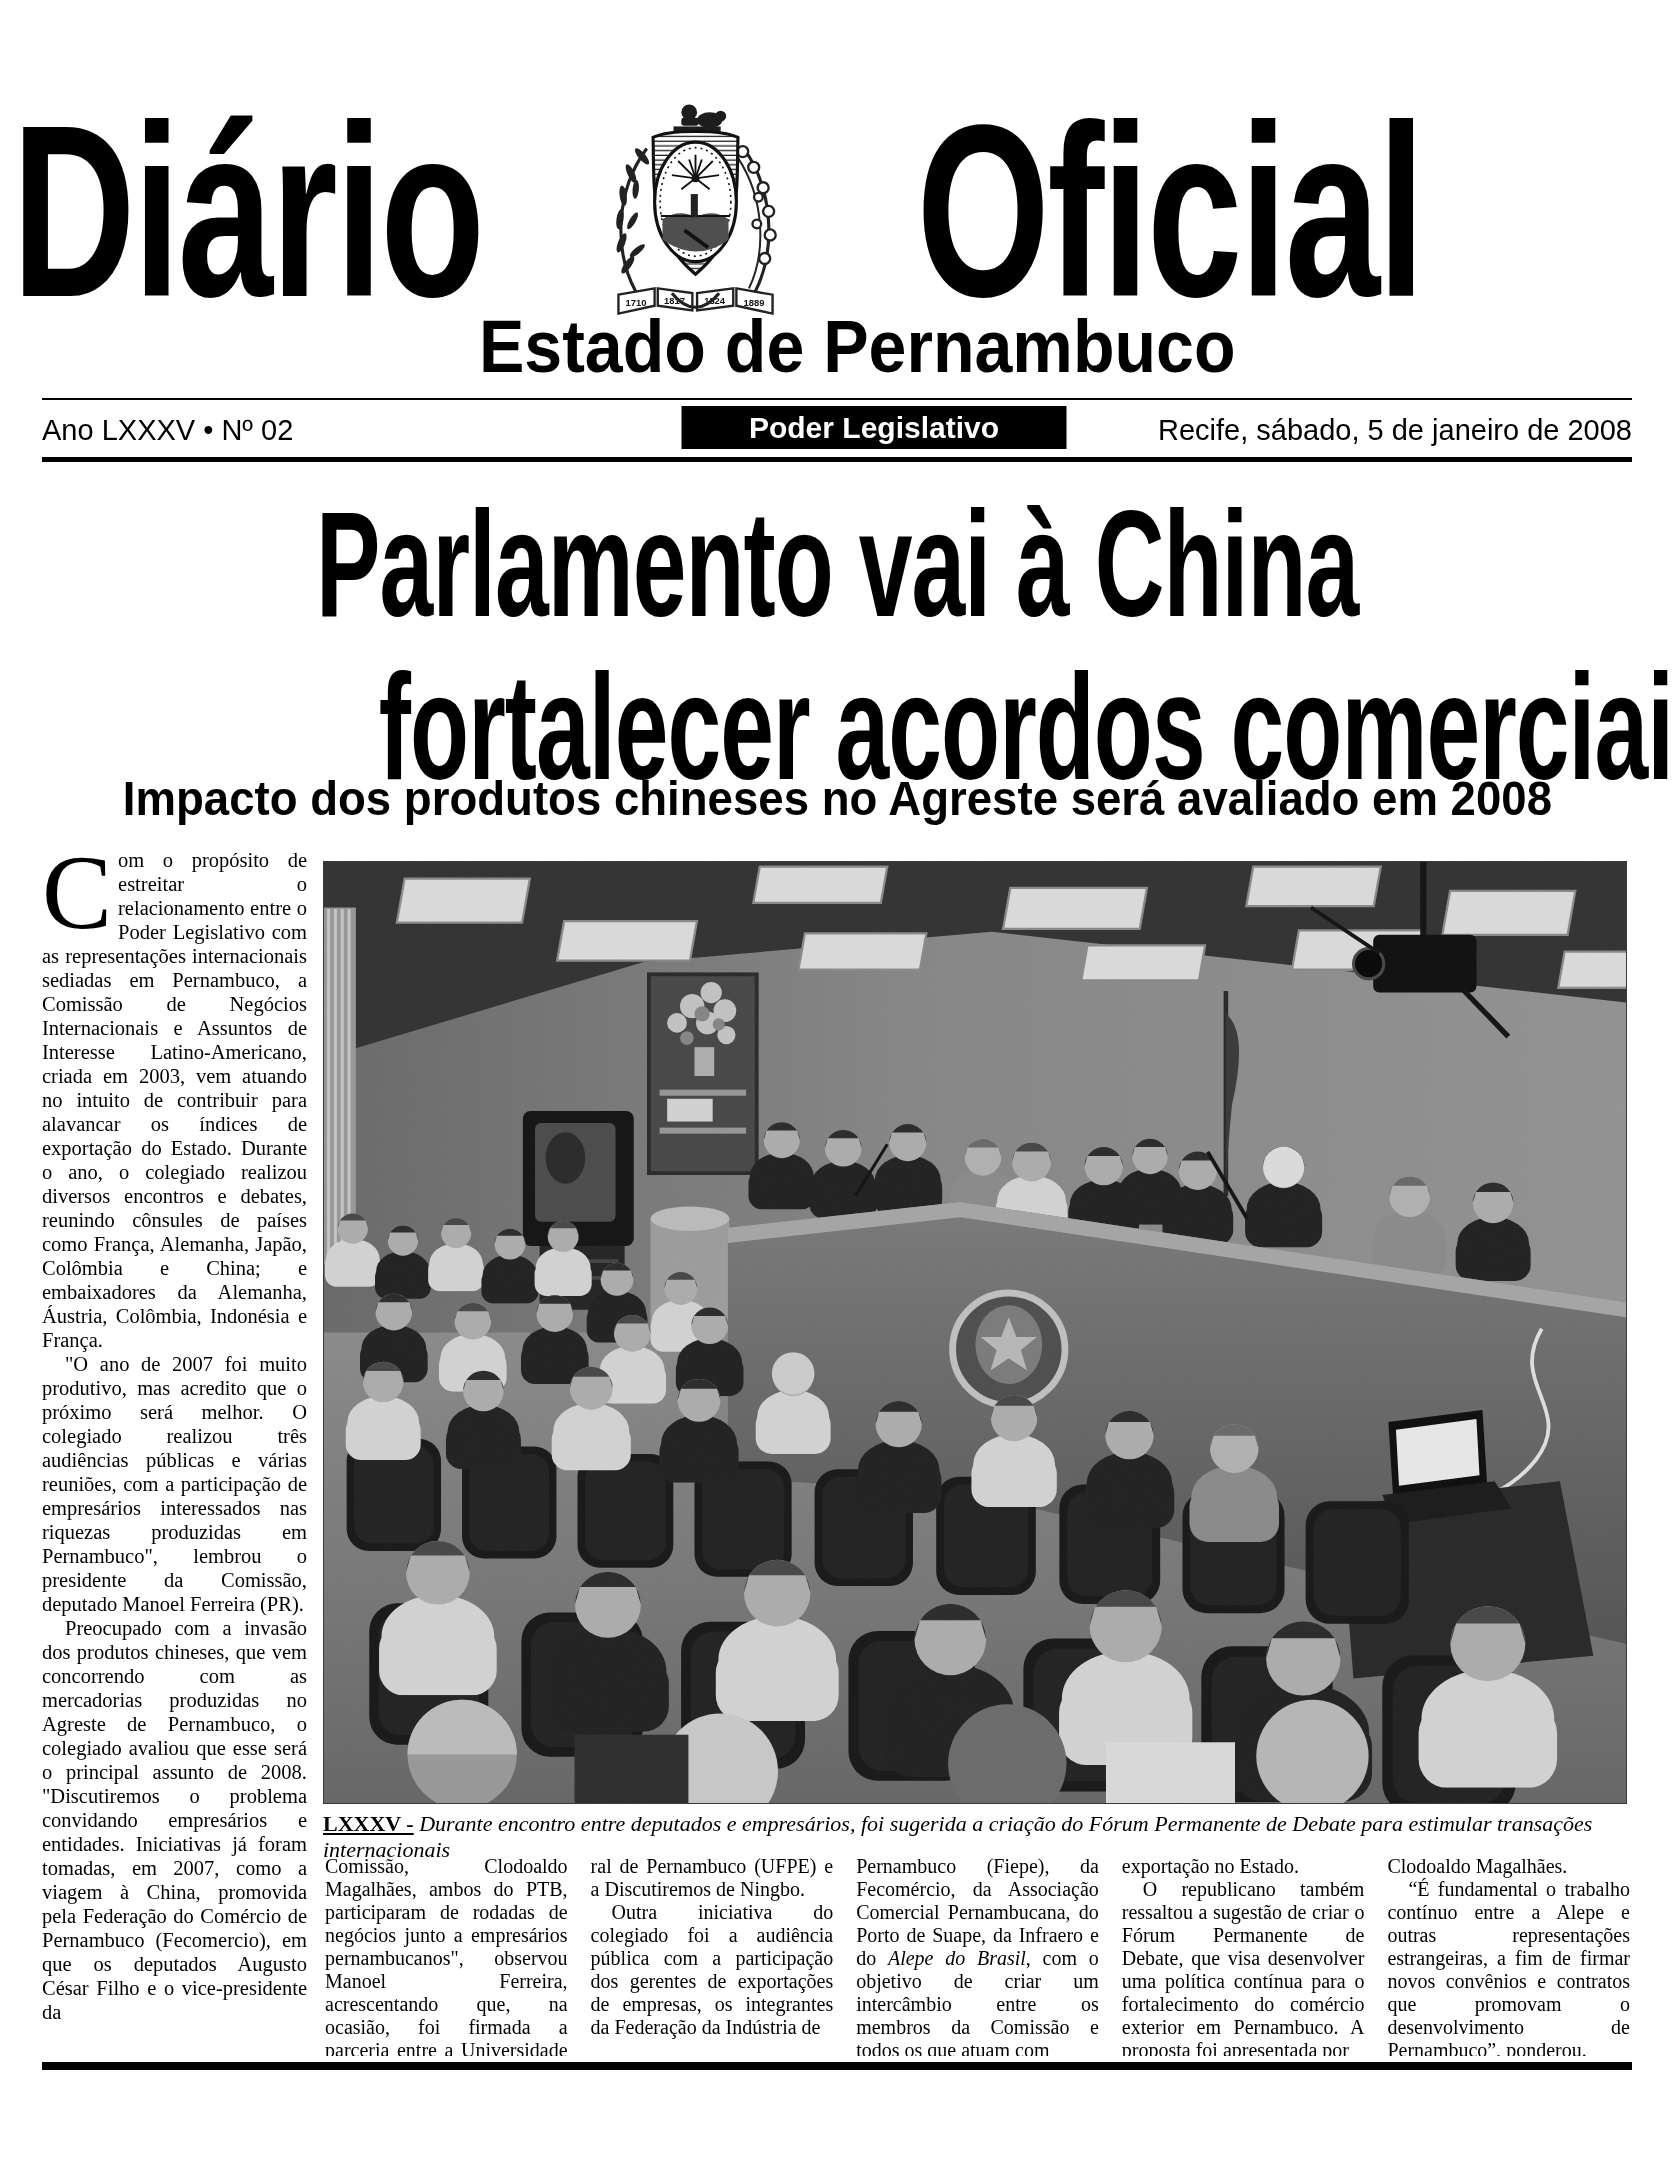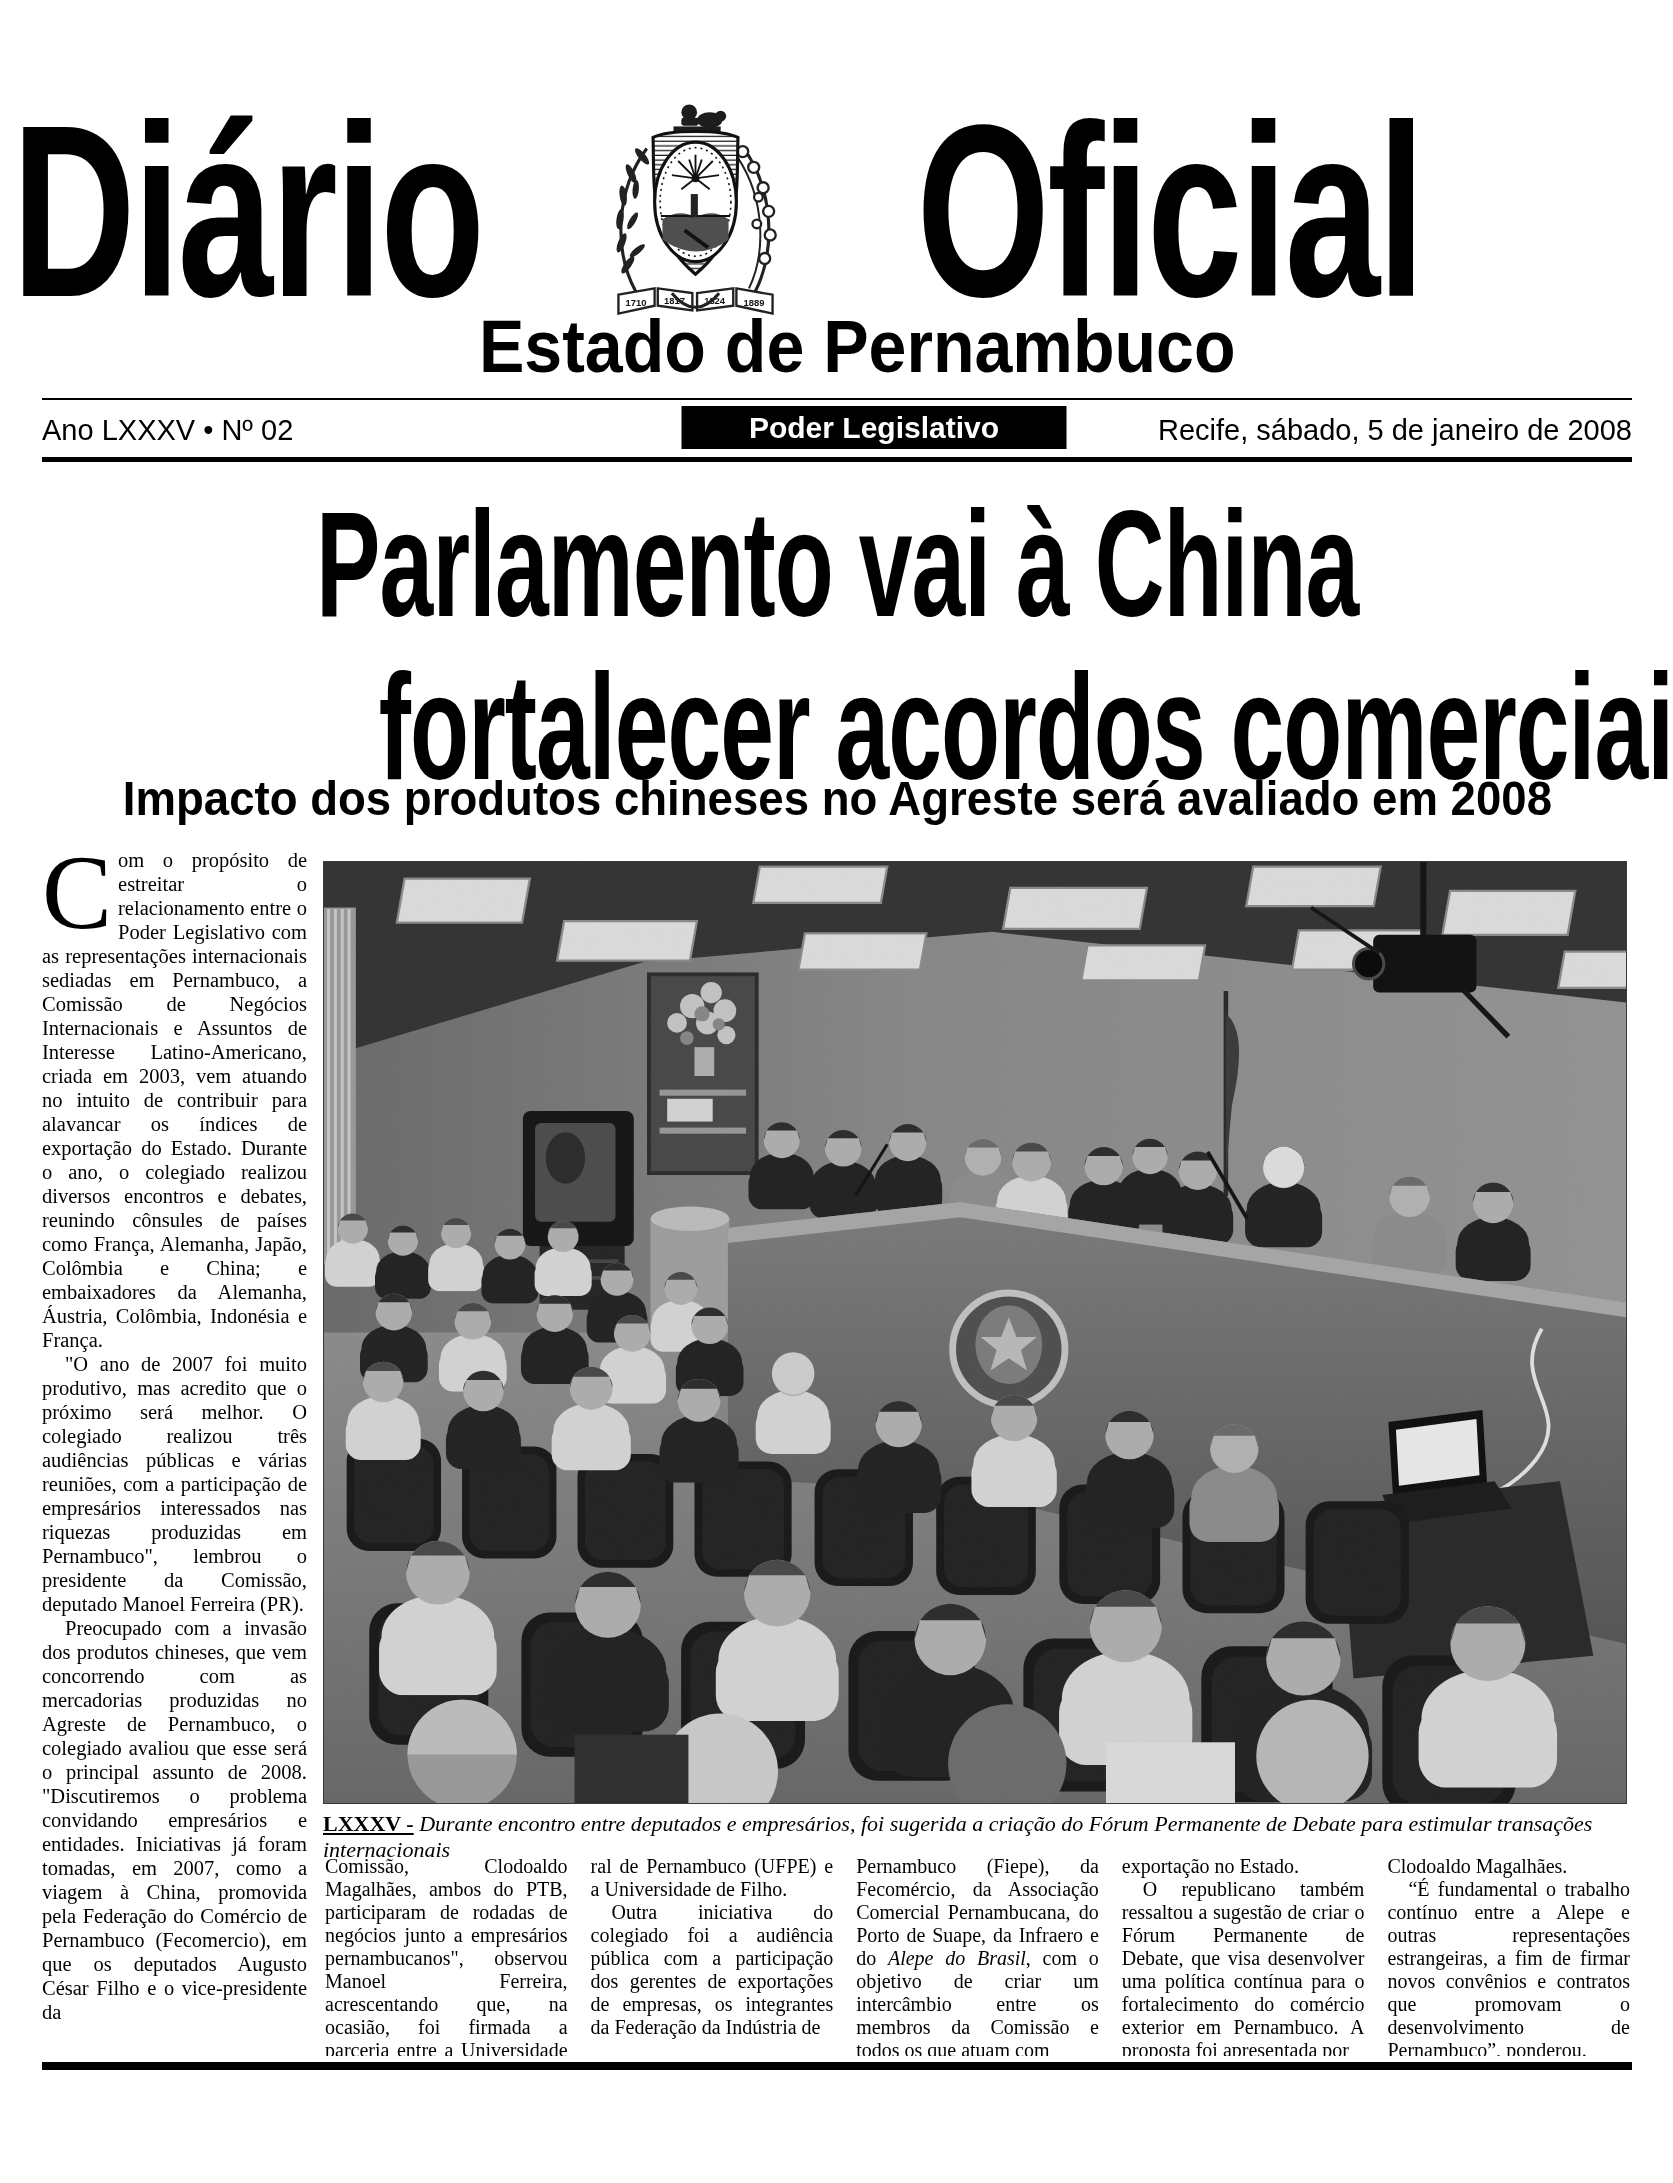--- a/index.html
+++ b/index.html
@@ -392,21 +392,21 @@
 
   <figcaption class="caption">
     <strong class="cap-label">LXXXV -</strong><em> Durante encontro entre deputados e empresários, foi sugerida a criação do Fórum Permanente de Debate para estimular transações internacionais</em>
   </figcaption>
 
   <section class="bottomcols" id="bottomcols">
       <div class="bcol">
         <p>Comissão, Clodoaldo Magalhães, ambos do PTB, participaram de rodadas de negócios junto a empresários pernambucanos", observou Manoel Ferreira, acrescentando que, na ocasião, foi firmada a parceria entre a Universidade Fede-</p>
       </div>
       <div class="bcol">
-        <p>ral de Pernambuco (UFPE) e a Universidade de Filho.</p>
+        <p>ral de Pernambuco (UFPE) e a Discutiremos de Ningbo.</p>
         <p>Outra iniciativa do colegiado foi a audiência pública com a participação dos gerentes de exportações de empresas, os integrantes da Federação da Indústria de</p>
       </div>
       <div class="bcol">
         <p>Pernambuco (Fiepe), da Fecomércio, da Associação Comercial Pernambucana, do Porto de Suape, da Infraero e do <i>Alepe do Brasil</i>, com o objetivo de criar um intercâmbio entre os membros da Comissão e todos os que atuam com</p>
       </div>
       <div class="bcol">
         <p>exportação no Estado.</p>
         <p>O republicano também ressaltou a sugestão de criar o Fórum Permanente de Debate, que visa desenvolver uma política contínua para o fortalecimento do comércio exterior em Pernambuco. A proposta foi apresentada por</p>
       </div>
       <div class="bcol">

